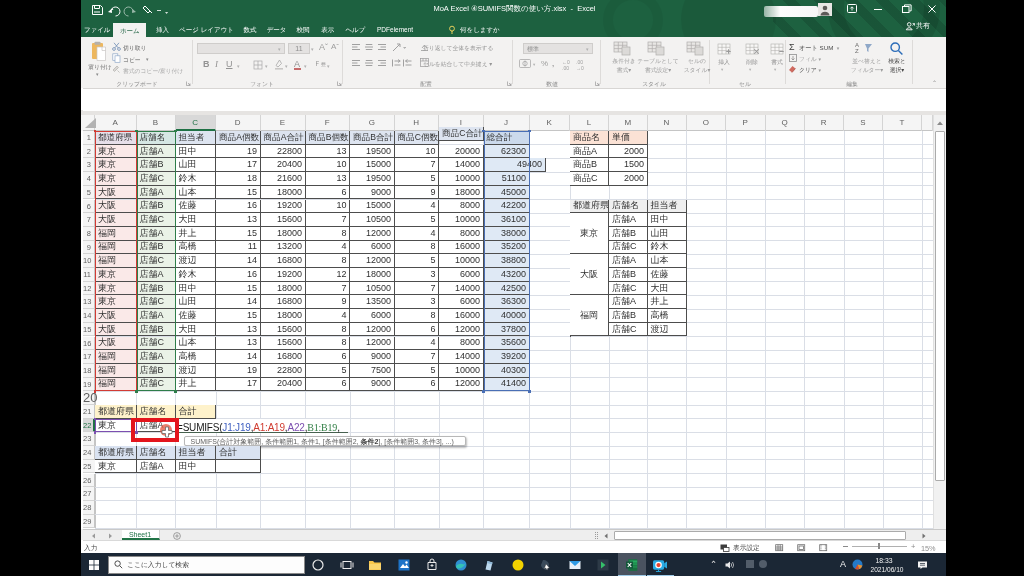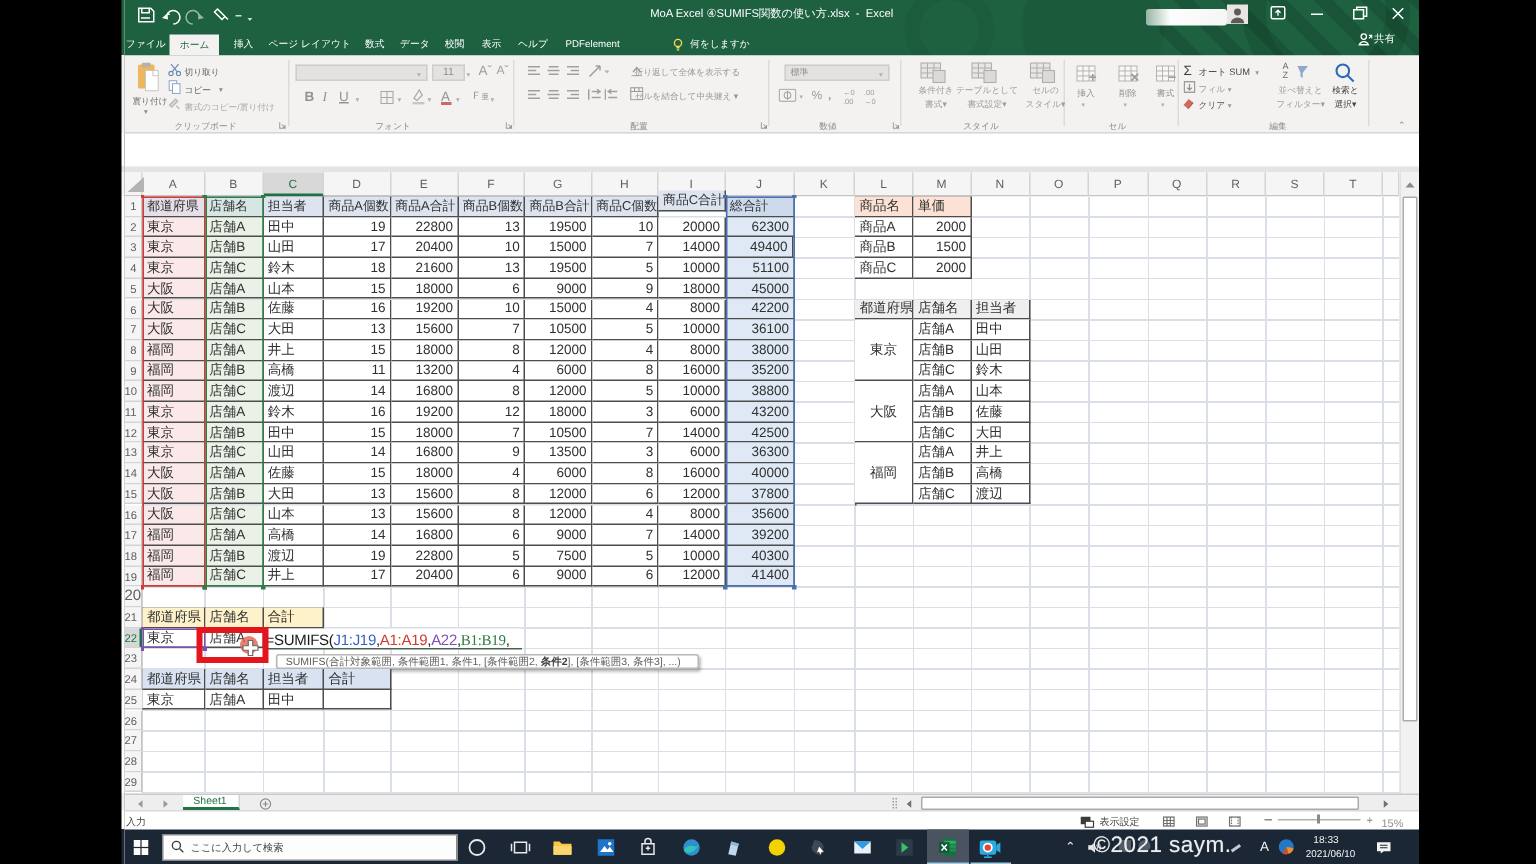--- a/index.html
+++ b/index.html
@@ -399,21 +399,21 @@
       <div class="abs" style="left:0;top:123.3px;width:12px;height:13.7px;background:#f5f5f5;border-right:1px solid #c5c5c5;border-bottom:1px solid #d4d4d4;color:#5f5f5f;font-size:7.5px;text-align:right;padding-right:3px;line-height:13.7px;">10</div>
       <div class="abs" style="left:0;top:137.0px;width:12px;height:13.7px;background:#f5f5f5;border-right:1px solid #c5c5c5;border-bottom:1px solid #d4d4d4;color:#5f5f5f;font-size:7.5px;text-align:right;padding-right:3px;line-height:13.7px;">11</div>
       <div class="abs" style="left:0;top:150.7px;width:12px;height:13.7px;background:#f5f5f5;border-right:1px solid #c5c5c5;border-bottom:1px solid #d4d4d4;color:#5f5f5f;font-size:7.5px;text-align:right;padding-right:3px;line-height:13.7px;">12</div>
       <div class="abs" style="left:0;top:164.4px;width:12px;height:13.7px;background:#f5f5f5;border-right:1px solid #c5c5c5;border-bottom:1px solid #d4d4d4;color:#5f5f5f;font-size:7.5px;text-align:right;padding-right:3px;line-height:13.7px;">13</div>
       <div class="abs" style="left:0;top:178.1px;width:12px;height:13.7px;background:#f5f5f5;border-right:1px solid #c5c5c5;border-bottom:1px solid #d4d4d4;color:#5f5f5f;font-size:7.5px;text-align:right;padding-right:3px;line-height:13.7px;">14</div>
       <div class="abs" style="left:0;top:191.8px;width:12px;height:13.7px;background:#f5f5f5;border-right:1px solid #c5c5c5;border-bottom:1px solid #d4d4d4;color:#5f5f5f;font-size:7.5px;text-align:right;padding-right:3px;line-height:13.7px;">15</div>
       <div class="abs" style="left:0;top:205.5px;width:12px;height:13.7px;background:#f5f5f5;border-right:1px solid #c5c5c5;border-bottom:1px solid #d4d4d4;color:#5f5f5f;font-size:7.5px;text-align:right;padding-right:3px;line-height:13.7px;">16</div>
       <div class="abs" style="left:0;top:219.2px;width:12px;height:13.7px;background:#f5f5f5;border-right:1px solid #c5c5c5;border-bottom:1px solid #d4d4d4;color:#5f5f5f;font-size:7.5px;text-align:right;padding-right:3px;line-height:13.7px;">17</div>
       <div class="abs" style="left:0;top:232.9px;width:12px;height:13.7px;background:#f5f5f5;border-right:1px solid #c5c5c5;border-bottom:1px solid #d4d4d4;color:#5f5f5f;font-size:7.5px;text-align:right;padding-right:3px;line-height:13.7px;">18</div>
       <div class="abs" style="left:0;top:246.6px;width:12px;height:13.7px;background:#f5f5f5;border-right:1px solid #c5c5c5;border-bottom:1px solid #d4d4d4;color:#5f5f5f;font-size:7.5px;text-align:right;padding-right:3px;line-height:13.7px;">19</div>
-      <div class="abs" style="left:0;top:260.3px;width:12px;height:13.7px;background:#f5f5f5;border-right:1px solid #c5c5c5;border-bottom:1px solid #d4d4d4;color:#5f5f5f;font-size:10px;text-align:right;padding-right:3px;line-height:13.7px;">20</div>
+      <div class="abs" style="left:0;top:260.3px;width:12px;height:13.7px;background:#f5f5f5;border-right:1px solid #c5c5c5;border-bottom:1px solid #d4d4d4;color:#5f5f5f;font-size:13px;text-align:right;padding-right:3px;line-height:13.7px;">20</div>
       <div class="abs" style="left:0;top:274.0px;width:12px;height:13.7px;background:#f5f5f5;border-right:1px solid #c5c5c5;border-bottom:1px solid #d4d4d4;color:#5f5f5f;font-size:7.5px;text-align:right;padding-right:3px;line-height:13.7px;">21</div>
       <div class="abs" style="left:0;top:287.7px;width:12px;height:13.7px;background:#d8d8d8;border-right:2px solid #1f7145;border-bottom:1px solid #d4d4d4;color:#1f7145;font-size:7.5px;text-align:right;padding-right:3px;line-height:13.7px;">22</div>
       <div class="abs" style="left:0;top:301.4px;width:12px;height:13.7px;background:#f5f5f5;border-right:1px solid #c5c5c5;border-bottom:1px solid #d4d4d4;color:#5f5f5f;font-size:7.5px;text-align:right;padding-right:3px;line-height:13.7px;">23</div>
       <div class="abs" style="left:0;top:315.1px;width:12px;height:13.7px;background:#f5f5f5;border-right:1px solid #c5c5c5;border-bottom:1px solid #d4d4d4;color:#5f5f5f;font-size:7.5px;text-align:right;padding-right:3px;line-height:13.7px;">24</div>
       <div class="abs" style="left:0;top:328.8px;width:12px;height:13.7px;background:#f5f5f5;border-right:1px solid #c5c5c5;border-bottom:1px solid #d4d4d4;color:#5f5f5f;font-size:7.5px;text-align:right;padding-right:14px;line-height:13.7px;">25</div>
       <div class="abs" style="left:0;top:342.5px;width:12px;height:13.7px;background:#f5f5f5;border-right:1px solid #c5c5c5;border-bottom:1px solid #d4d4d4;color:#5f5f5f;font-size:7.5px;text-align:right;padding-right:3px;line-height:13.7px;">26</div>
       <div class="abs" style="left:0;top:356.2px;width:12px;height:13.7px;background:#f5f5f5;border-right:1px solid #c5c5c5;border-bottom:1px solid #d4d4d4;color:#5f5f5f;font-size:7.5px;text-align:right;padding-right:3px;line-height:13.7px;">27</div>
       <div class="abs" style="left:0;top:369.9px;width:12px;height:13.7px;background:#f5f5f5;border-right:1px solid #c5c5c5;border-bottom:1px solid #d4d4d4;color:#5f5f5f;font-size:7.5px;text-align:right;padding-right:3px;line-height:13.7px;">28</div>
       <div class="abs" style="left:0;top:383.6px;width:12px;height:13.7px;background:#f5f5f5;border-right:1px solid #c5c5c5;border-bottom:1px solid #d4d4d4;color:#5f5f5f;font-size:7.5px;text-align:right;padding-right:3px;line-height:13.7px;">29</div>
     </div>
@@ -440,21 +440,21 @@
     <div class="cell cr" style="left:400.5px;top:144.7px;width:46.0px;height:13.7px;background:#dfe9f5;border-right:1px solid #4d4d4d;border-bottom:1px solid #4d4d4d;">62300</div>
     <div class="cell cl" style="left:12.0px;top:158.4px;width:41.5px;height:13.7px;background:#fae9e8;border-right:1px solid #4d4d4d;border-bottom:1px solid #4d4d4d;">東京</div>
     <div class="cell cl" style="left:53.5px;top:158.4px;width:39.0px;height:13.7px;background:#eaf2e7;border-right:1px solid #4d4d4d;border-bottom:1px solid #4d4d4d;">店舗B</div>
     <div class="cell cl" style="left:92.5px;top:158.4px;width:40.5px;height:13.7px;background:#fff;border-right:1px solid #4d4d4d;border-bottom:1px solid #4d4d4d;">山田</div>
     <div class="cell cr" style="left:133.0px;top:158.4px;width:44.5px;height:13.7px;background:#fff;border-right:1px solid #4d4d4d;border-bottom:1px solid #4d4d4d;">17</div>
     <div class="cell cr" style="left:177.5px;top:158.4px;width:45.0px;height:13.7px;background:#fff;border-right:1px solid #4d4d4d;border-bottom:1px solid #4d4d4d;">20400</div>
     <div class="cell cr" style="left:222.5px;top:158.4px;width:44.5px;height:13.7px;background:#fff;border-right:1px solid #4d4d4d;border-bottom:1px solid #4d4d4d;">10</div>
     <div class="cell cr" style="left:267.0px;top:158.4px;width:44.5px;height:13.7px;background:#fff;border-right:1px solid #4d4d4d;border-bottom:1px solid #4d4d4d;">15000</div>
     <div class="cell cr" style="left:311.5px;top:158.4px;width:44.5px;height:13.7px;background:#fff;border-right:1px solid #4d4d4d;border-bottom:1px solid #4d4d4d;">7</div>
     <div class="cell cr" style="left:356.0px;top:158.4px;width:44.5px;height:13.7px;background:#fff;border-right:1px solid #4d4d4d;border-bottom:1px solid #4d4d4d;">14000</div>
-    <div class="cell cr" style="left:400.5px;top:158.4px;width:45px;height:13.7px;background:#dfe9f5;border-right:1px solid #4d4d4d;border-bottom:1px solid #4d4d4d;">49400</div>
+    <div class="cell cr" style="left:400.5px;top:158.4px;width:62px;height:13.7px;background:#dfe9f5;border-right:1px solid #4d4d4d;border-bottom:1px solid #4d4d4d;">49400</div>
     <div class="cell cl" style="left:12.0px;top:172.1px;width:41.5px;height:13.7px;background:#fae9e8;border-right:1px solid #4d4d4d;border-bottom:1px solid #4d4d4d;">東京</div>
     <div class="cell cl" style="left:53.5px;top:172.1px;width:39.0px;height:13.7px;background:#eaf2e7;border-right:1px solid #4d4d4d;border-bottom:1px solid #4d4d4d;">店舗C</div>
     <div class="cell cl" style="left:92.5px;top:172.1px;width:40.5px;height:13.7px;background:#fff;border-right:1px solid #4d4d4d;border-bottom:1px solid #4d4d4d;">鈴木</div>
     <div class="cell cr" style="left:133.0px;top:172.1px;width:44.5px;height:13.7px;background:#fff;border-right:1px solid #4d4d4d;border-bottom:1px solid #4d4d4d;">18</div>
     <div class="cell cr" style="left:177.5px;top:172.1px;width:45.0px;height:13.7px;background:#fff;border-right:1px solid #4d4d4d;border-bottom:1px solid #4d4d4d;">21600</div>
     <div class="cell cr" style="left:222.5px;top:172.1px;width:44.5px;height:13.7px;background:#fff;border-right:1px solid #4d4d4d;border-bottom:1px solid #4d4d4d;">13</div>
     <div class="cell cr" style="left:267.0px;top:172.1px;width:44.5px;height:13.7px;background:#fff;border-right:1px solid #4d4d4d;border-bottom:1px solid #4d4d4d;">19500</div>
     <div class="cell cr" style="left:311.5px;top:172.1px;width:44.5px;height:13.7px;background:#fff;border-right:1px solid #4d4d4d;border-bottom:1px solid #4d4d4d;">5</div>
     <div class="cell cr" style="left:356.0px;top:172.1px;width:44.5px;height:13.7px;background:#fff;border-right:1px solid #4d4d4d;border-bottom:1px solid #4d4d4d;">10000</div>
     <div class="cell cr" style="left:400.5px;top:172.1px;width:46.0px;height:13.7px;background:#dfe9f5;border-right:1px solid #4d4d4d;border-bottom:1px solid #4d4d4d;">51100</div>
@@ -837,14 +837,13 @@
         <circle cx="5.5" cy="5.5" r="5" fill="#2479c7"></circle>
         <path d="M5.5 5.5L10.4 6.5A5 5 0 0 1 7 10.2z" fill="#e8912d"></path>
         <path d="M5.5 5.5L7 10.2A5 5 0 0 1 3 10.1z" fill="#d44c28"></path>
       </svg>
       <div class="abs" style="left:780px;top:3.5px;width:42px;text-align:center;color:#f2f2f2;font-size:6.8px;">18:33</div>
       <div class="abs" style="left:779px;top:12.5px;width:50px;text-align:center;color:#f2f2f2;font-size:6.6px;">2021/06/10</div>
       <svg class="abs" style="left:834px;top:7px;" width="11" height="10" viewBox="0 0 11 10">
         <path d="M1 1.5h9v6H5.5L3.5 9V7.5H1z" fill="#f2f2f2"></path>
         <path d="M3 3.5h5M3 5.2h5" stroke="#1b2735" stroke-width="0.7"></path>
       </svg>
-      <div class="abs" style="left:646px;top:2px;width:190px;font-size:15px;font-weight:normal;color:rgba(255,255,255,0.85);text-shadow:0 0 1.5px rgba(40,50,60,0.6),0 0 0.5px rgba(255,255,255,0.7);letter-spacing:0.3px;">©2021 saym.<span style="display:inline-block;width:7px;height:1.5px;background:rgba(255,255,255,0.75);transform:rotate(-35deg) translateY(-3px);margin-left:1px;"></span></div>
     </div>
   </div>
 </body></html>

